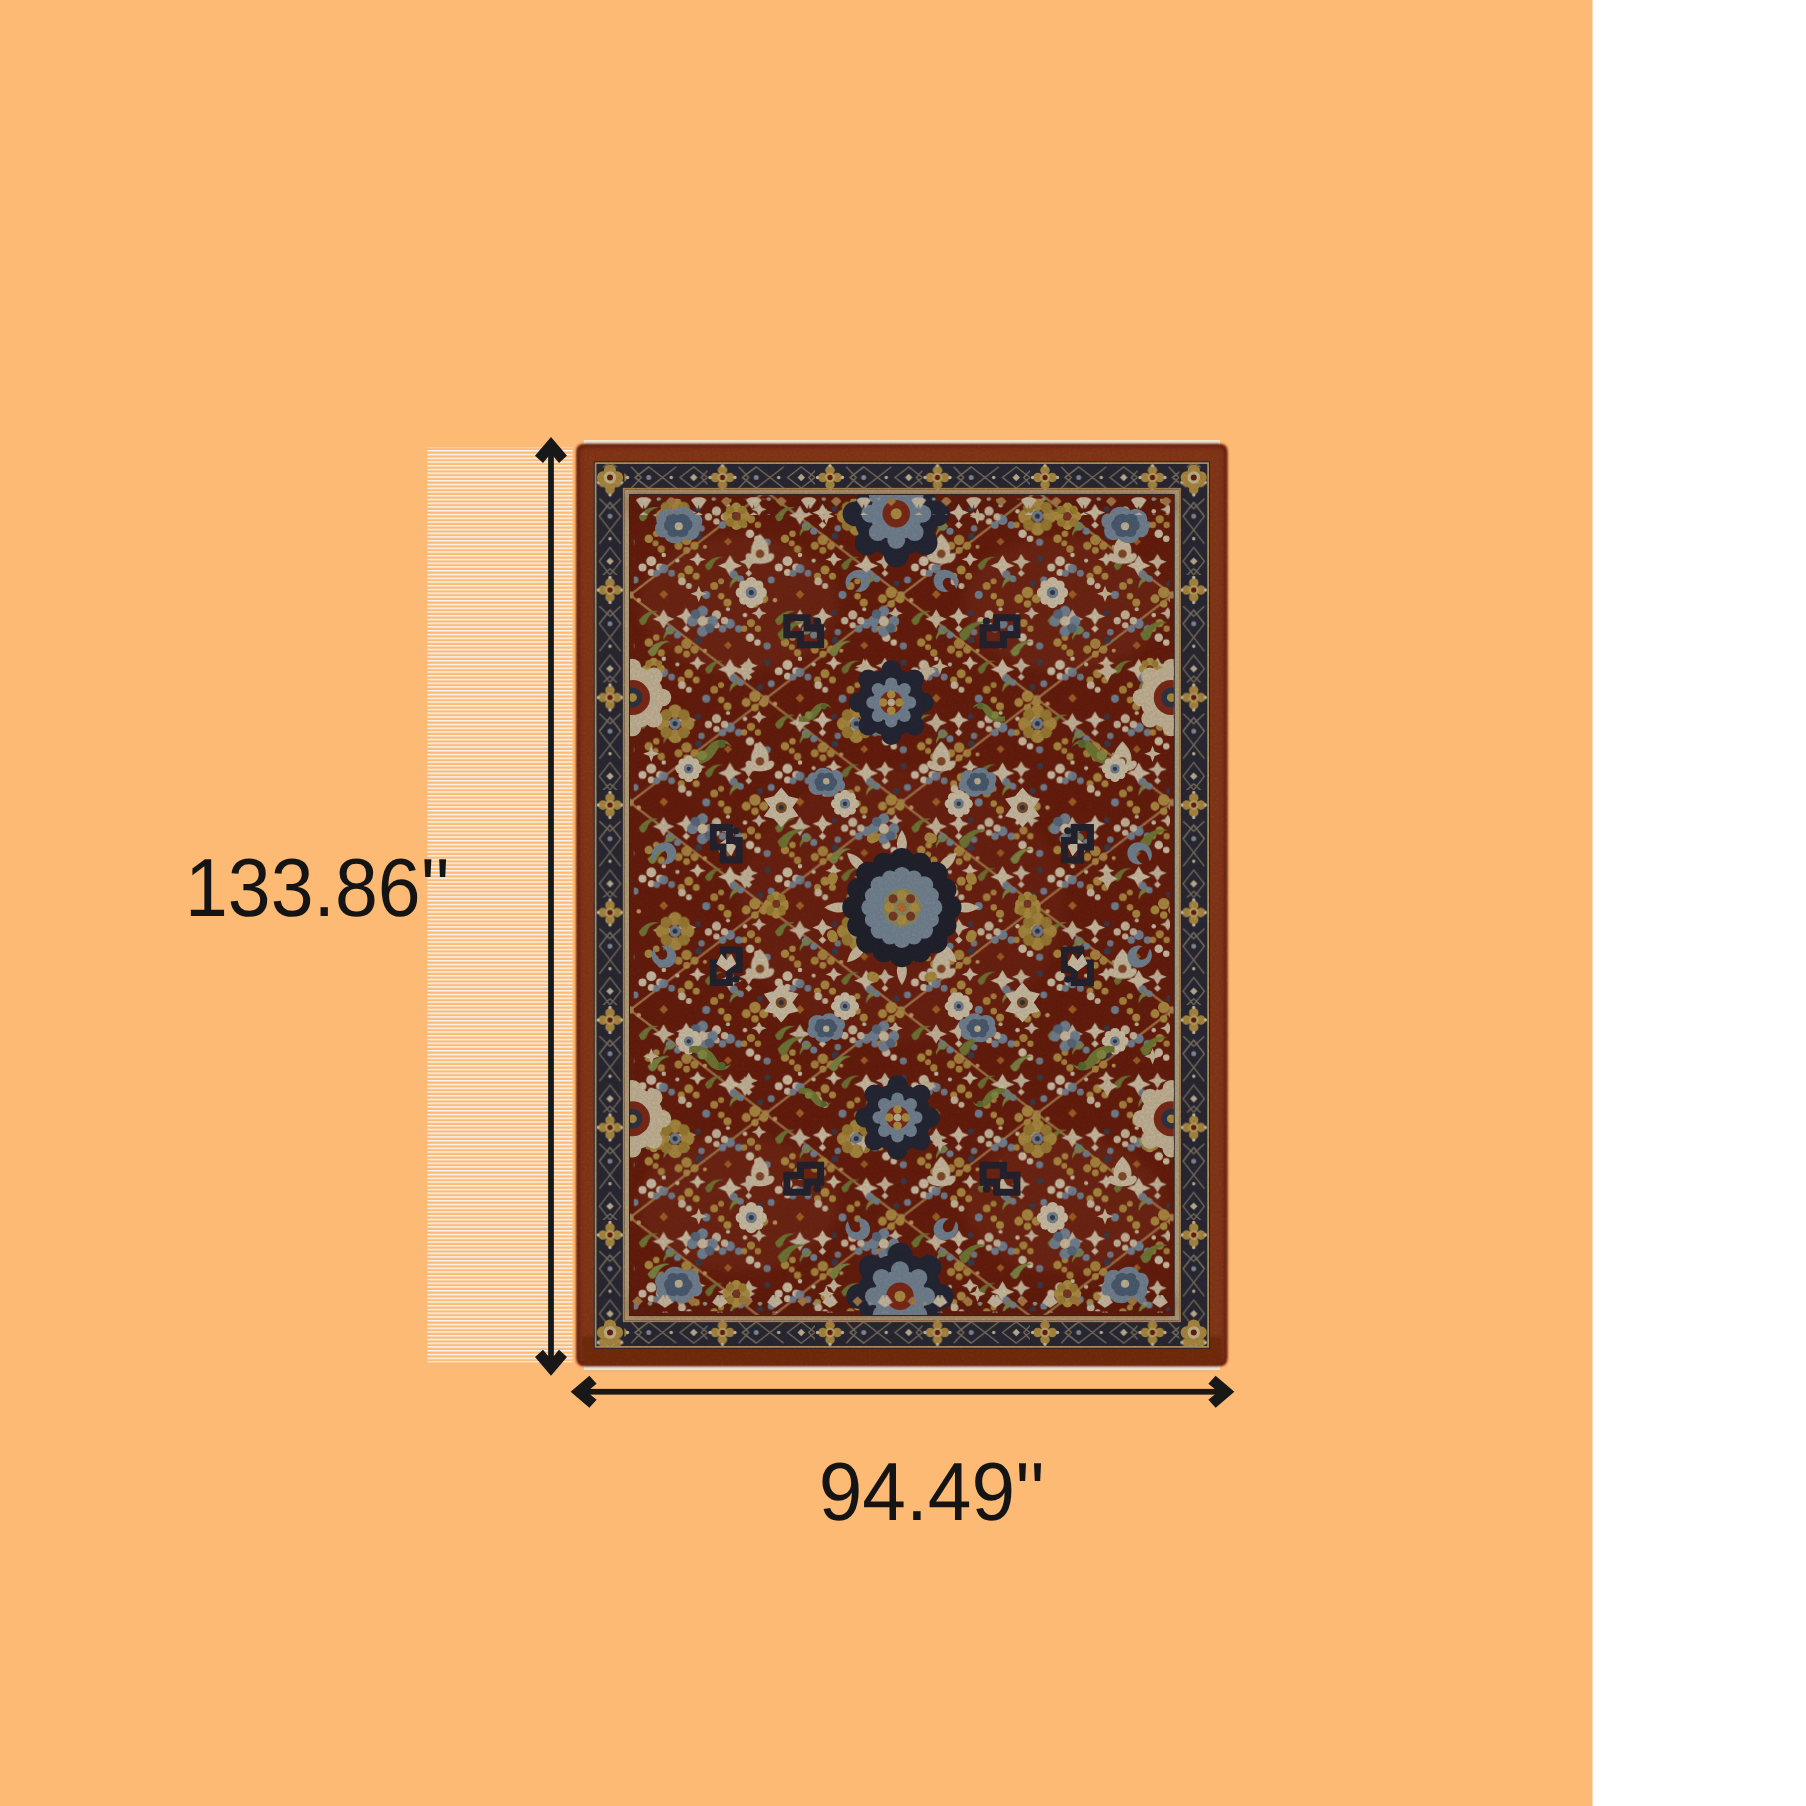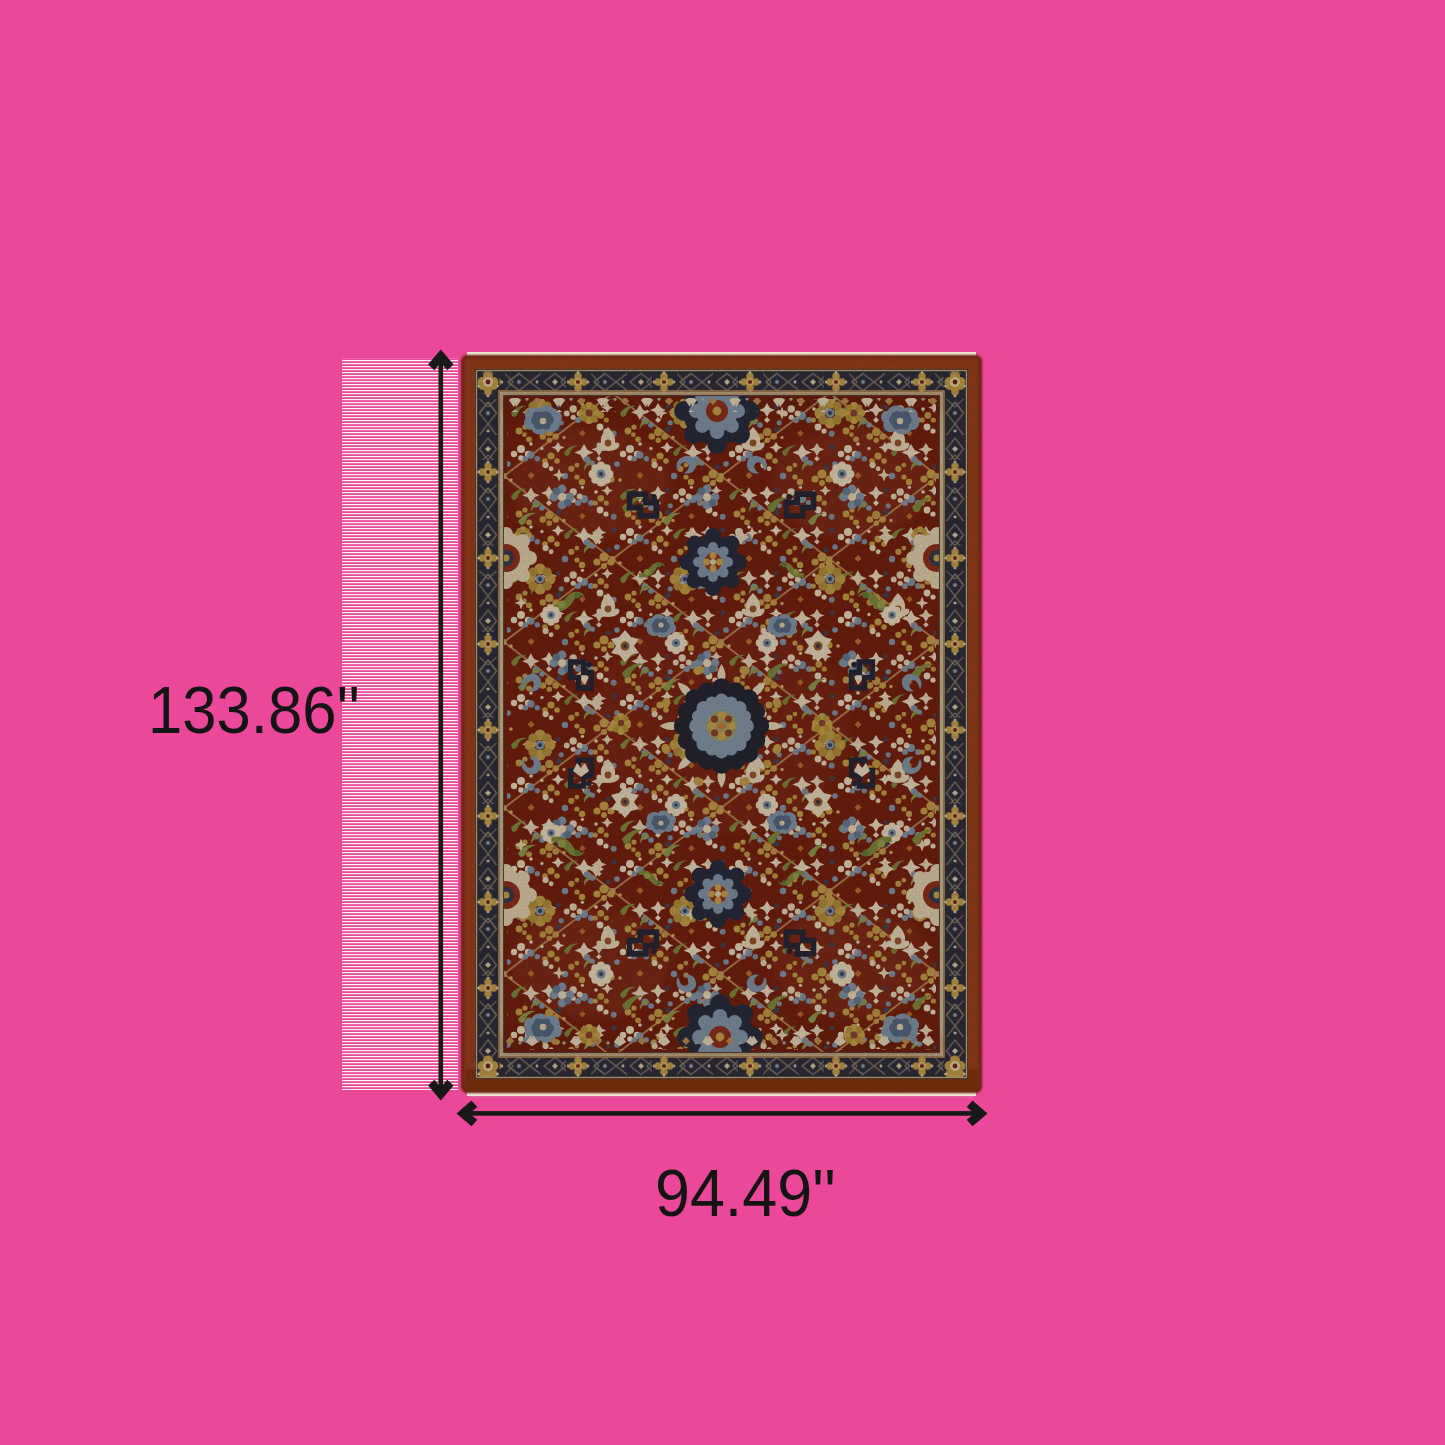--- a/index.html
+++ b/index.html
@@ -1,16 +1,16 @@
 <!DOCTYPE html>
 <html><head>
 <meta charset="utf-8">
 <style>
 html,body{margin:0;padding:0;background:#ffffff;}
-#stage{position:relative;width:1445px;height:1445px;background:#ec4899;overflow:hidden;font-family:"Liberation Sans",sans-serif;}
+#stage{position:relative;width:1274px;height:1445px;background:#fdba74;overflow:hidden;font-family:"Liberation Sans",sans-serif;}
 </style>
 </head>
 <body>
 <div id="stage">
 <svg width="1445" height="1445" viewBox="0 0 1445 1445">
 <defs>
 
 <g id="btile">
   <rect width="86" height="23" fill="#272d3c"></rect>
 

